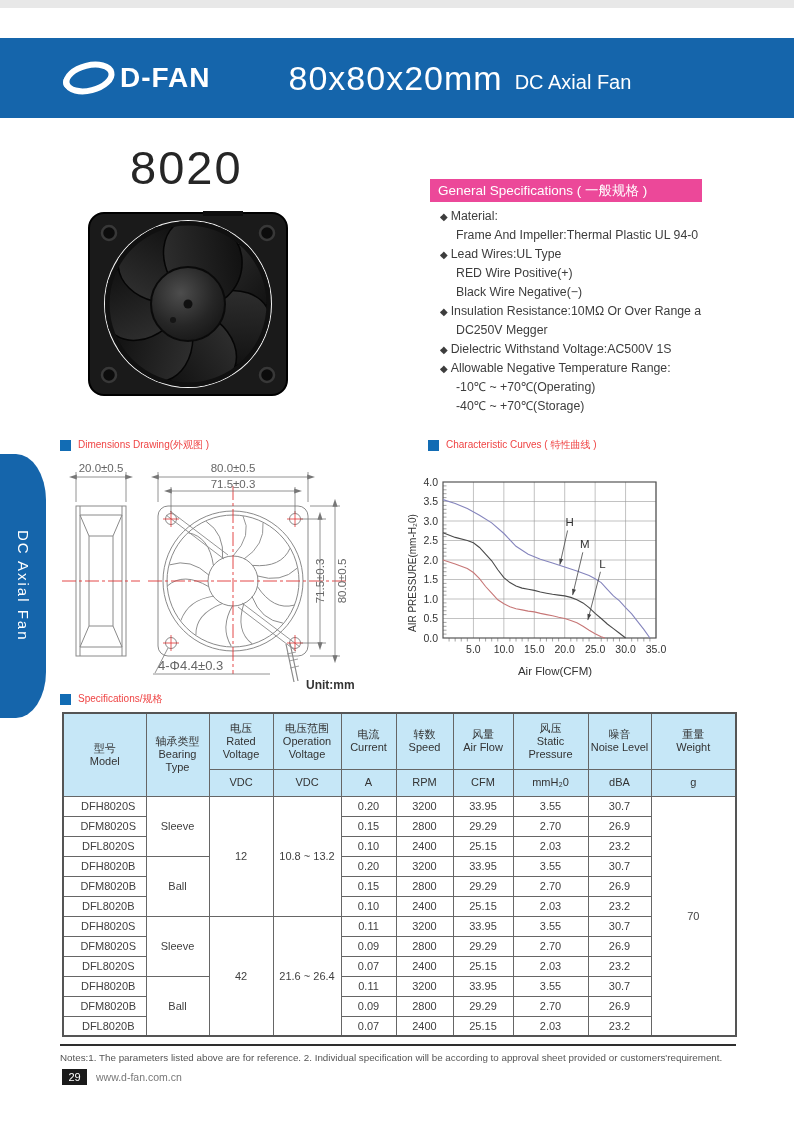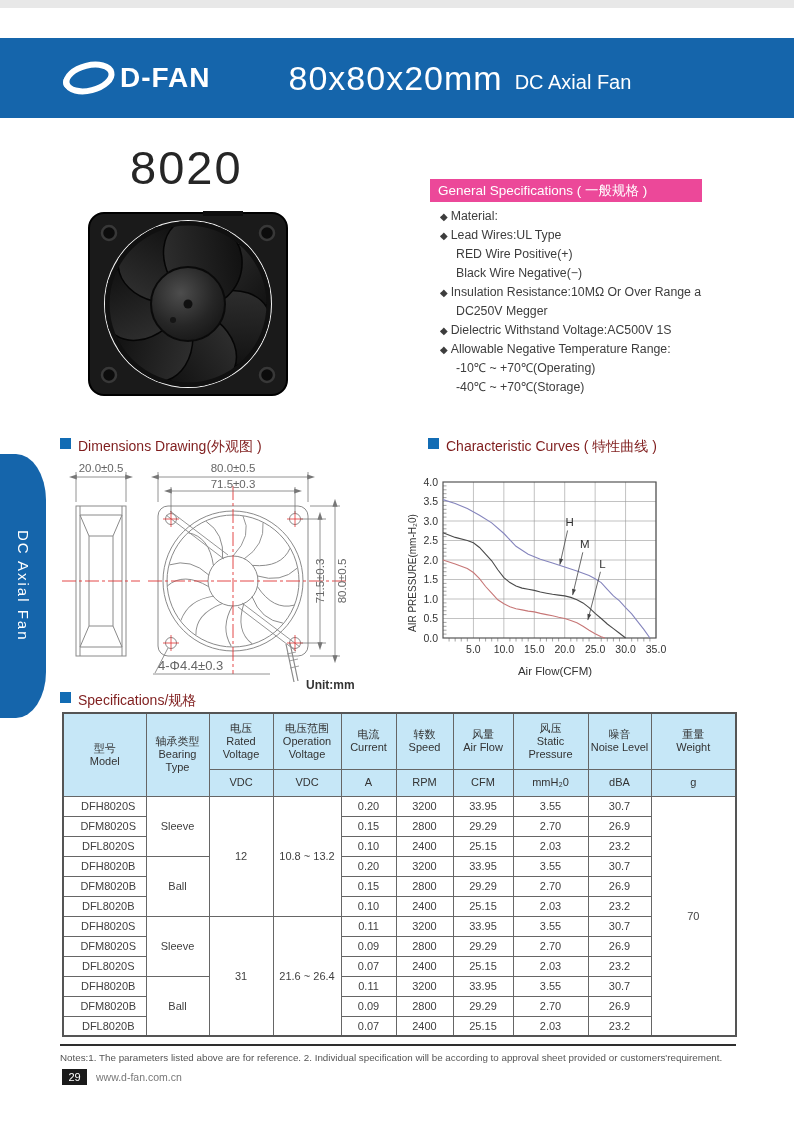--- a/index.html
+++ b/index.html
@@ -24,21 +24,21 @@
 
   
   .gs-bar { position:absolute; left:430px; top:171px; width:272px; height:23px; background:#ec4899;
             color:#fff; font-size:13.5px; display:flex; align-items:center; padding-left:8px; }
   .gs-list { position:absolute; left:430px; top:199px; width:340px; list-style:none; }
   .gs-list li { font-size:12.3px; color:#3d3d3d; line-height:19px; padding-left:22px; text-indent:-12px; }
   .gs-list li.bullet::before { content:"◆"; font-size:10px; margin-right:3px; }
   .gs-list li.cont { padding-left:26px; text-indent:0; }
 
   
-  .sec-title { position:absolute; display:flex; font-size:14px; color:#7f1d1d; }
+  .sec-title { position:absolute; display:flex; align-items:center; font-size:10px; color:#ef4444; }
   .bluesq { display:inline-block; width:11px; height:11px; background:#126cb4; margin-right:7px; }
 
   
   table.spec { position:absolute; left:62px; top:704px; border-collapse:collapse; table-layout:fixed; }
   table.spec th, table.spec td { border:1px solid #666; font-weight:normal; text-align:center; color:#3f3f3f; }
   table.spec th { background:#c6e7f7; font-size:11px; line-height:13px; color:#333; }
   table.spec thead tr.units th { height:27px; }
   table.spec thead tr.names th { height:56px; }
   table.spec td { font-size:11px; height:20px; }
   table.spec { border:2px solid #555; }
@@ -118,20 +118,21 @@
         <circle cx="182" cy="171" r="7"></circle>
     </g>
     <rect x="118" y="7" width="40" height="5" fill="#0e0e0e"></rect>
   </svg>
 
   <div class="gs-bar">
     <span>General Specifications ( 一般规格 )</span>
   </div>
   <ul class="gs-list" id="gs-list">
       <li class="bullet">Material:</li>
+      <li class="cont">Frame And Impeller:Thermal Plastic UL 94-0</li>
       <li class="bullet">Lead Wires:UL Type</li>
       <li class="cont">RED Wire Positive(+)</li>
       <li class="cont">Black Wire Negative(−)</li>
       <li class="bullet">Insulation Resistance:10MΩ Or Over Range a</li>
       <li class="cont">DC250V Megger</li>
       <li class="bullet">Dielectric Withstand Voltage:AC500V 1S</li>
       <li class="bullet">Allowable Negative Temperature Range:</li>
       <li class="cont">-10℃ ~ +70℃(Operating)</li>
       <li class="cont">-40℃ ~ +70℃(Storage)</li>
     </ul>
@@ -446,21 +447,21 @@
           <td class="model-cell">DFL8020B</td>
           <td>0.10</td>
           <td>2400</td>
           <td>25.15</td>
           <td>2.03</td>
           <td>23.2</td>
         </tr>
         <tr>
           <td class="model-cell">DFH8020S</td>
           <td rowspan="3">Sleeve</td>
-          <td rowspan="6">31</td>
+          <td rowspan="6">42</td>
           <td rowspan="6">21.6 ~ 26.4</td>
           <td>0.11</td>
           <td>3200</td>
           <td>33.95</td>
           <td>3.55</td>
           <td>30.7</td>
         </tr>
         <tr>
           <td class="model-cell">DFM8020S</td>
           <td>0.09</td>

